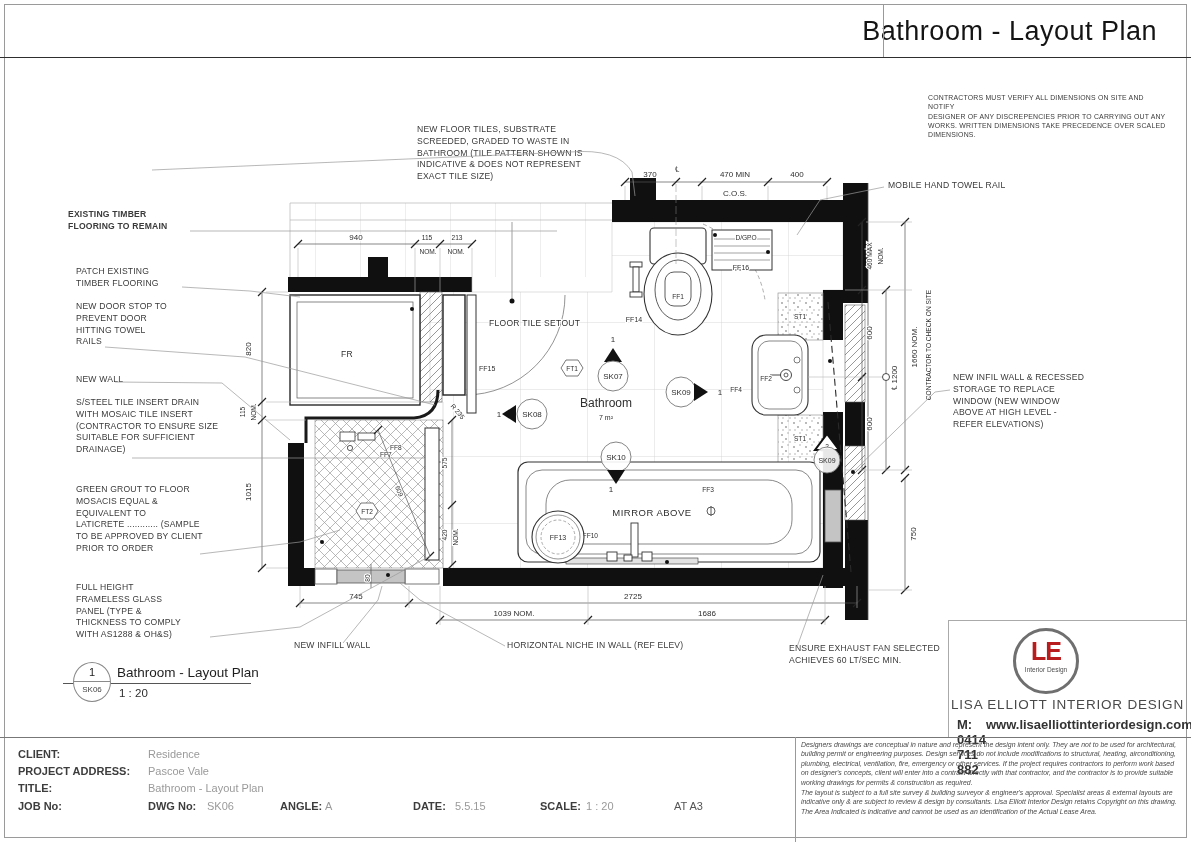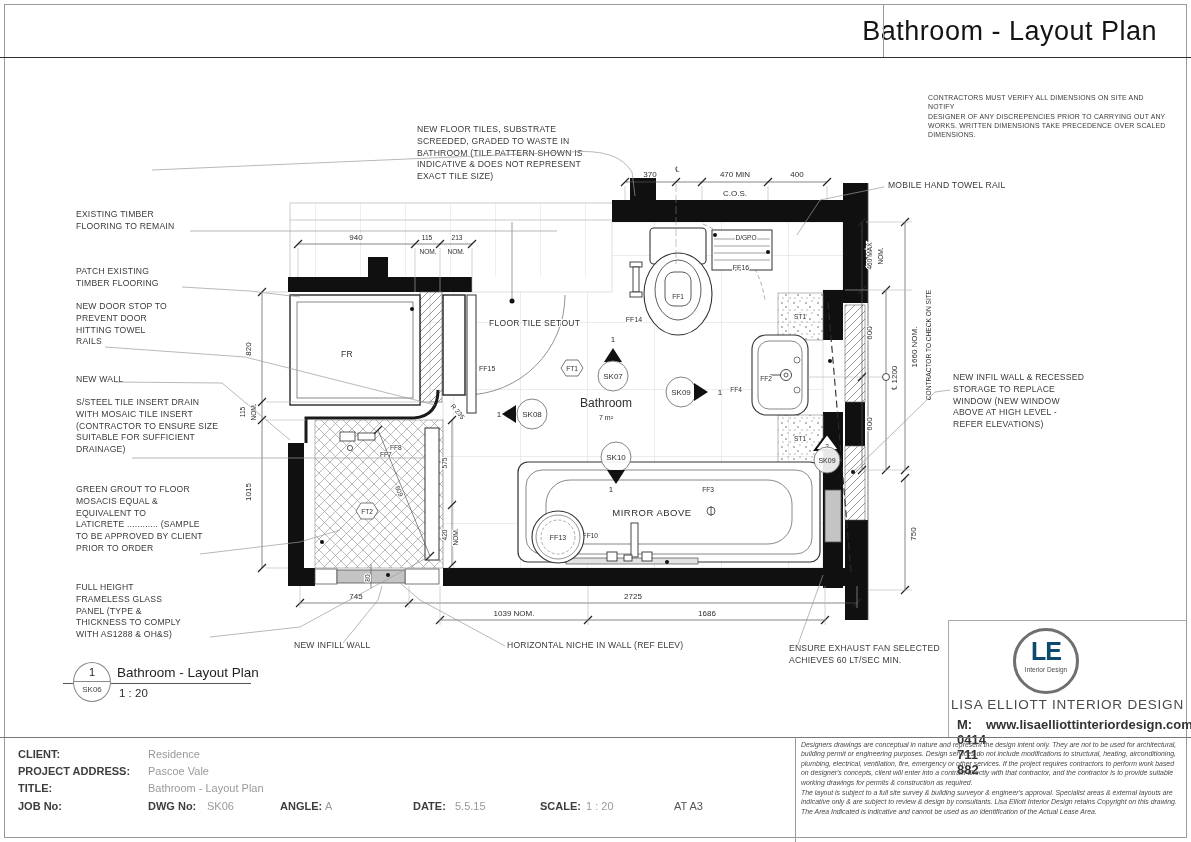--- a/index.html
+++ b/index.html
@@ -23,21 +23,21 @@
   .dt-circle{position:absolute;left:73px;top:662px;width:36px;height:38px;border:1px solid #8a8a8a;border-radius:50%;
              background:#fff;text-align:center;}
   .dt-circle .num{display:block;font-size:11px;color:#222;line-height:18px;border-bottom:1px solid #8a8a8a;}
   .dt-circle .sheet-no{display:block;font-size:8px;color:#444;line-height:16px;}
   .dt-title{position:absolute;left:117px;top:665px;font-size:13.5px;color:#1e1e1e;}
   .dt-scale{position:absolute;left:119px;top:687px;font-size:11.5px;color:#2e2e2e;}
   
   .logo-box{position:absolute;left:948px;top:620px;width:237px;height:117px;border-left:1px solid #aaa;border-top:1px solid #aaa;}
   .logo-circle{position:absolute;left:64px;top:7px;width:60px;height:60px;border:3px solid #6f6f6f;border-radius:50%;
                text-align:center;background:#fff;}
-  .logo-le{display:block;font-size:25px;font-weight:bold;color:#0c4a6e;line-height:40px;letter-spacing:-1px;}
+  .logo-le{display:block;font-size:25px;font-weight:bold;color:#b91c1c;line-height:40px;letter-spacing:-1px;}
   .logo-sub{display:block;font-size:6.5px;color:#4c4c4c;margin-top:-5px;}
   .brand-name{position:absolute;left:0;top:76px;width:100%;text-align:center;font-size:13.5px;color:#4a4a4a;letter-spacing:.8px;}
   .brand-contact{position:absolute;left:8px;top:96px;width:225px;display:flex;font-size:13px;font-weight:bold;color:#333;}
   
   .tb-label{position:absolute;font-size:11px;font-weight:bold;color:#3d3d3d;}
   .tb-value{position:absolute;font-size:11px;color:#9a9a9a;}
   .tb-value.dark{color:#555;margin-left:19px;}
   .disclaimer{position:absolute;left:801px;top:740px;width:382px;font-size:6.9px;line-height:9.4px;
               font-style:italic;color:#4a4a4a;}
   .disclaimer p{margin:0 0 1px 0;}
@@ -49,21 +49,21 @@
   <div class="frame"></div>
 
   <div class="sheet-title">Bathroom - Layout Plan</div>
   <div class="hline" style="left:0;top:57px;width:1191px;background:#2e2e2e;"></div>
   <div class="vline" style="left:883px;top:5px;height:52px;"></div>
   <div class="contractor-note">CONTRACTORS MUST VERIFY ALL DIMENSIONS ON SITE AND NOTIFY
 DESIGNER OF ANY DISCREPENCIES PRIOR TO CARRYING OUT ANY
 WORKS.  WRITTEN DIMENSIONS TAKE PRECEDENCE OVER SCALED
 DIMENSIONS.</div>
 
-  <div class="note" style="left:76px;top:209px;">EXISTING TIMBER
+  <div class="note" style="left:68px;top:209px;font-weight:bold;">EXISTING TIMBER
 FLOORING TO REMAIN</div>
   <div class="note" style="left:76px;top:266px;">PATCH EXISTING
 TIMBER FLOORING</div>
   <div class="note" style="left:76px;top:301px;">NEW DOOR STOP TO
 PREVENT DOOR
 HITTING TOWEL
 RAILS</div>
   <div class="note" style="left:76px;top:374px;">NEW WALL</div>
   <div class="note" style="left:76px;top:397px;">S/STEEL TILE INSERT DRAIN
 WITH MOSAIC TILE INSERT

